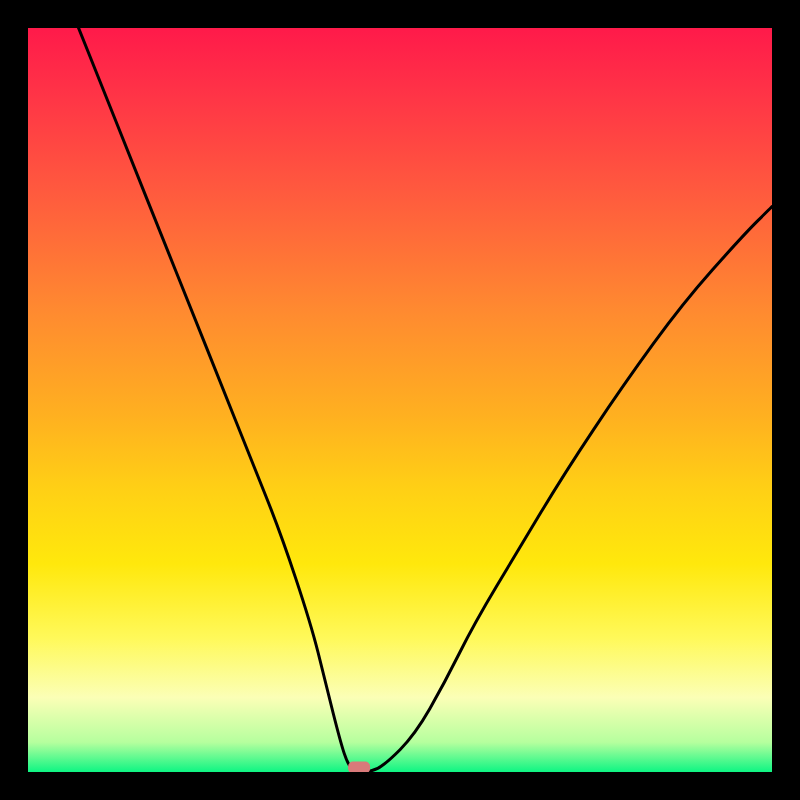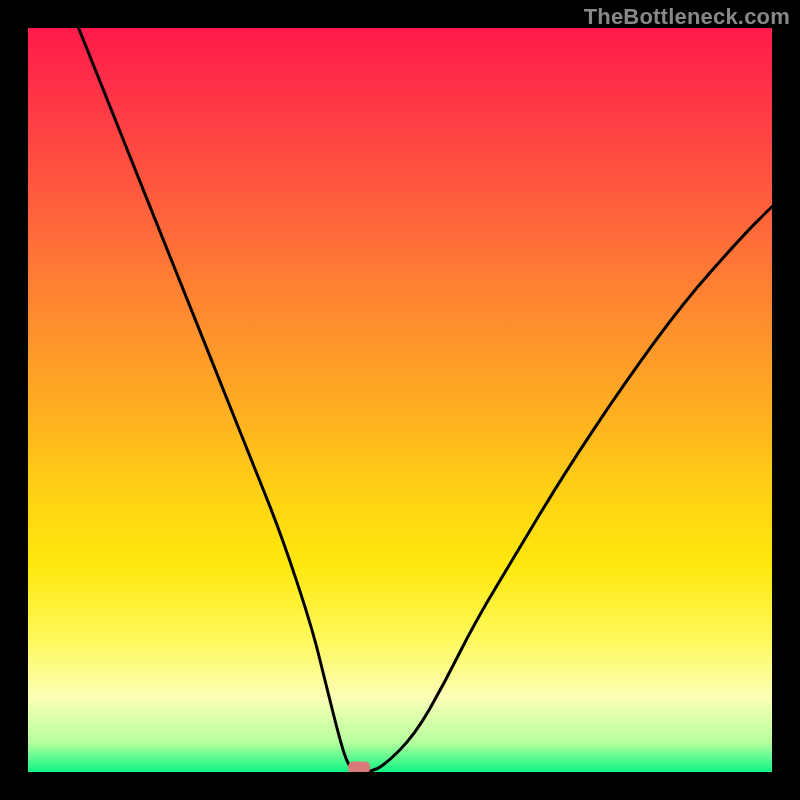--- a/index.html
+++ b/index.html
@@ -70,21 +70,20 @@
   .marker{
     fill:#d97a7a;
     stroke:none;
   }
 </style>
 </head>
 <body>
 
 <div class="wrapper">
 
-  <div class="watermark" data-bind="watermark">TheBottleneck.com</div>
 
   <div class="chart-outer">
     <div class="plot-area">
       <svg class="curve" viewBox="0 0 744 744">
         <path id="curvePath" class="path-line" d="M 44.6 -14.9 Q 44.6 -14.9 59.5 22.3 Q 74.4 59.5 89.3 96.7 Q 104.2 133.9 119.0 171.1 Q 133.9 208.3 148.8 245.5 Q 163.7 282.7 178.6 319.9 Q 193.4 357.1 208.3 394.3 Q 223.2 431.5 238.1 468.7 Q 253.0 505.9 267.8 550.6 Q 282.7 595.2 290.2 625.0 Q 297.6 654.7 305.0 684.5 Q 312.5 714.2 316.2 725.4 Q 319.9 736.6 323.6 740.3 Q 327.4 744.0 334.8 744.0 Q 342.2 744.0 349.7 740.3 Q 357.1 736.6 372.0 721.7 Q 386.9 706.8 401.8 680.8 Q 416.6 654.7 431.5 625.0 Q 446.4 595.2 468.7 558.0 Q 491.0 520.8 513.4 483.6 Q 535.7 446.4 565.4 401.8 Q 595.2 357.1 625.0 316.2 Q 654.7 275.3 684.5 241.8 Q 714.2 208.3 729.1 193.4 T 744.0 178.6 "></path>
         <rect id="minMarker" class="marker" rx="5" ry="5" width="22" height="12" x="320.1" y="733.5"></rect>
       </svg>
     </div>
   </div>
 

